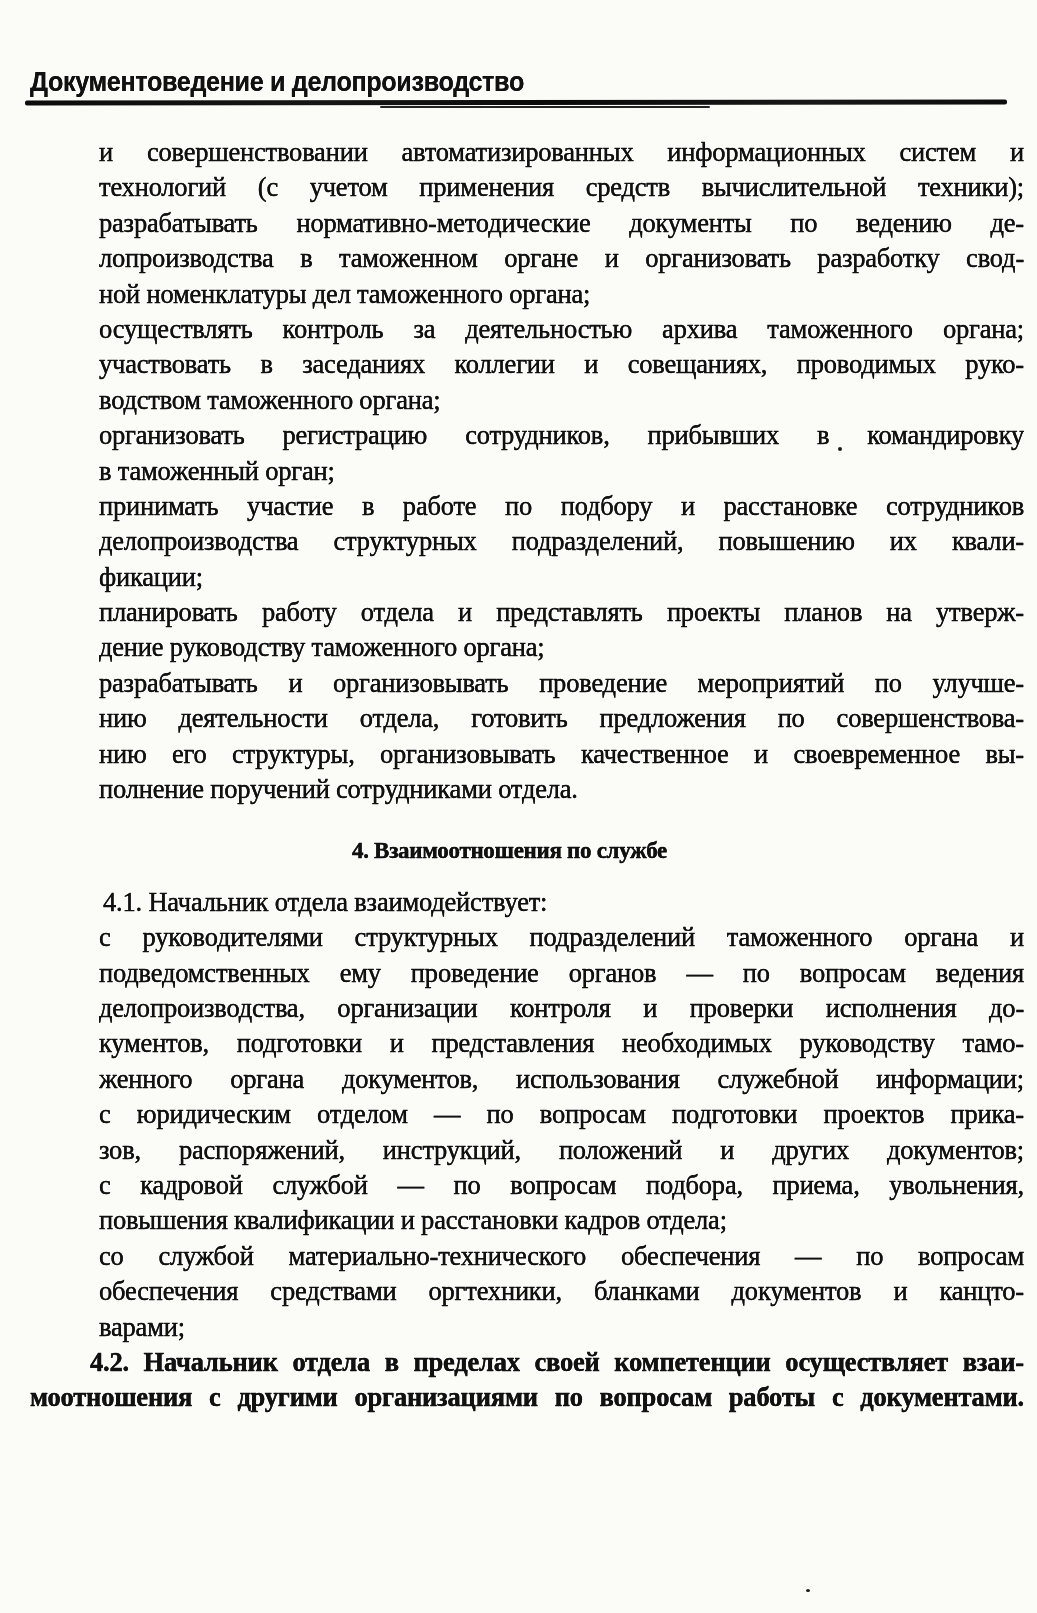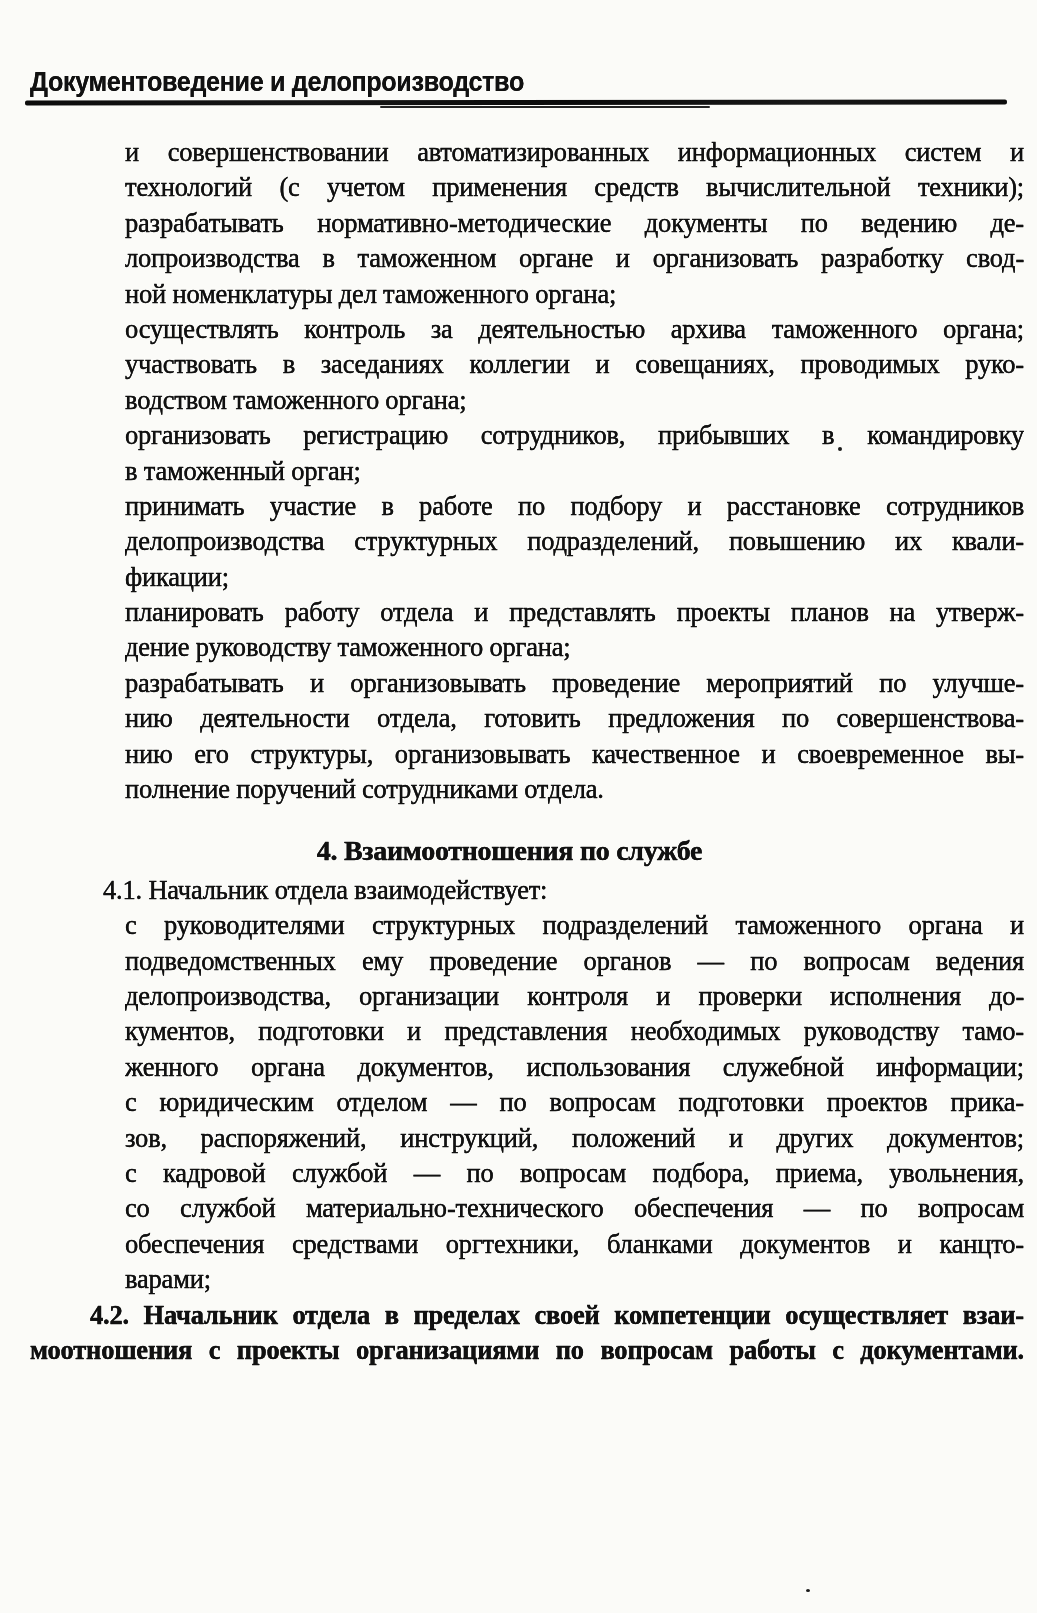--- a/index.html
+++ b/index.html
@@ -39,34 +39,34 @@
   }
   
   .document-body {
     position: absolute;
     top: 135px; left: 85px; right: 29px;
     font-size: 26.5px;
     letter-spacing: -0.2px;
     text-shadow: 0 0 0.5px currentColor;
     -webkit-text-stroke: 0.3px currentColor;
   }
-  .para { position: relative; margin-left: 40px; }
+  .para { position: relative; margin-left: 14px; }
   .line {
     position: relative;
     line-height: 35.4px;
     height: 35.4px;
     overflow: hidden;
     text-align: justify;
     text-align-last: justify;
   }
   .line.rag { text-align-last: left; }
   .para.heading {
-    margin: 26px 90px 4px 0;
+    margin: 26px 90px 16px 0;
     font-weight: bold;
-    font-size: 28px;
+    font-size: 23px;
     text-align: center;
     line-height: 35.4px;
     height: 35.4px;
     letter-spacing: -0.3px;
   }
   .para.numref { margin-left: 18px; }
   .para.wide { margin-left: -55px; font-weight: bold; }
   .para.wide .line:first-child { text-indent: 60px; }
   
   .page-footer { position: absolute; left: 0; right: 0; bottom: 0; height: 80px; }
@@ -131,29 +131,30 @@
         <div class="line">делопроизводства, организации контроля и проверки исполнения до-</div>
         <div class="line">кументов, подготовки и представления необходимых руководству тамо-</div>
         <div class="line">женного органа документов, использования служебной информации;</div>
       </div>
       <div class="para bullet">
         <div class="line">с юридическим отделом — по вопросам подготовки проектов прика-</div>
         <div class="line">зов, распоряжений, инструкций, положений и других документов;</div>
       </div>
       <div class="para bullet">
         <div class="line">с кадровой службой — по вопросам подбора, приема, увольнения,</div>
+        <div class="line rag">повышения квалификации и расстановки кадров отдела;</div>
       </div>
       <div class="para bullet">
         <div class="line">со службой материально-технического обеспечения — по вопросам</div>
         <div class="line">обеспечения средствами оргтехники, бланками документов и канцто-</div>
         <div class="line rag">варами;</div>
       </div>
       <div class="para wide">
         <div class="line">4.2. Начальник отдела в пределах своей компетенции осуществляет взаи-</div>
-        <div class="line">моотношения с проекты организациями по вопросам работы с документами.</div>
+        <div class="line">моотношения с другими организациями по вопросам работы с документами.</div>
       </div>
     </div>
 
   <div class="speck s1"></div>
   <div class="speck s2"></div>
 
   <div class="page-footer">
     
     
   </div>

